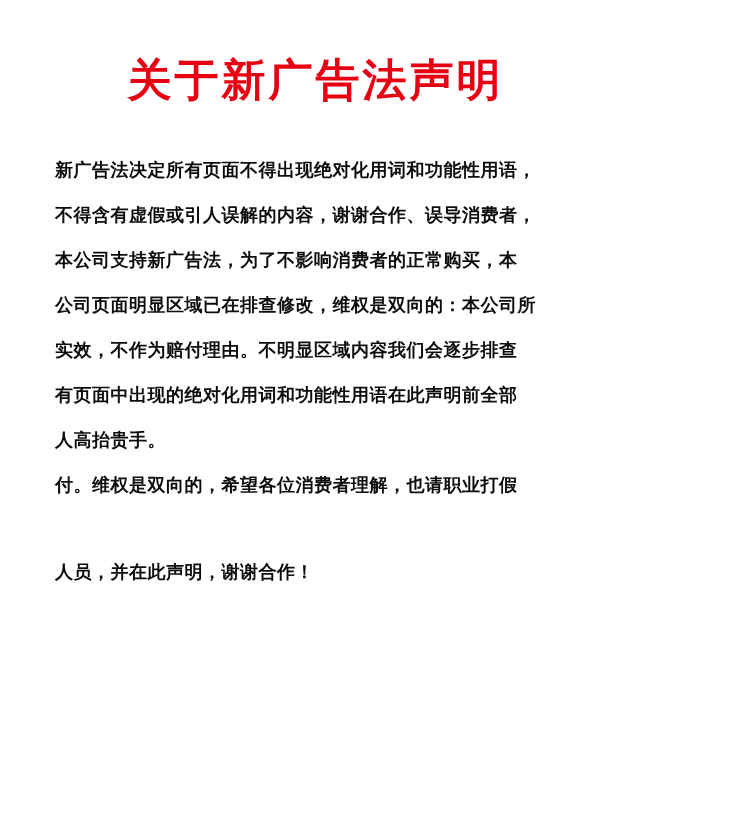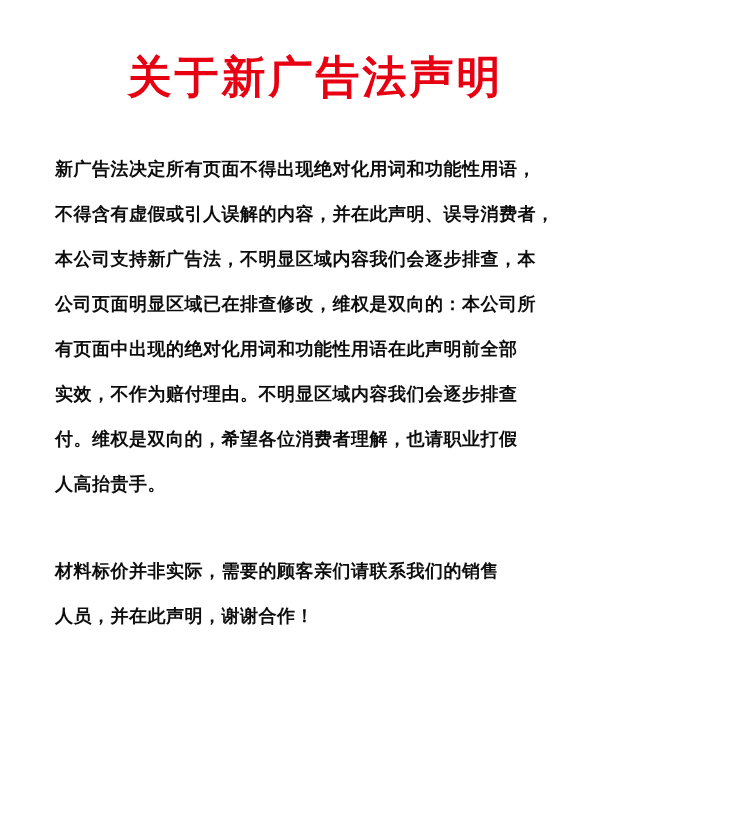--- a/index.html
+++ b/index.html
@@ -6,21 +6,21 @@
     margin: 0;
     padding: 0;
     background: #ffffff;
   }
   .page {
     position: relative;
     width: 631px;
     height: 840px;
     background: var(--page-bg, #ffffff);
     overflow: hidden;
-    font-family: Liberation Mono, monospace;
+    font-family: Liberation Sans, sans-serif;
   }
   .notice-title {
     margin: 0;
     text-align: center;
     color: var(--title-color, #e60012);
     font-size: 44px;
     font-weight: bold;
     line-height: 50px;
     letter-spacing: 3px;
   }
@@ -47,28 +47,27 @@
 </style>
 </head>
 <body>
 
 <div class="page">
 
   <h1 class="notice-title title-adlaw">关于新广告法声明</h1>
 
   <div class="notice-para para-adlaw">
     <div class="notice-line">新广告法决定所有页面不得出现绝对化用词和功能性用语，</div>
-    <div class="notice-line">不得含有虚假或引人误解的内容，并在此声明、误导消费者，</div>
-    <div class="notice-line">本公司支持新广告法，不明显区域内容我们会逐步排查，本</div>
+    <div class="notice-line">不得含有虚假或引人误解的内容，谢谢合作、误导消费者，</div>
+    <div class="notice-line">本公司支持新广告法，为了不影响消费者的正常购买，本</div>
     <div class="notice-line">公司页面明显区域已在排查修改，维权是双向的：本公司所</div>
+    <div class="notice-line">实效，不作为赔付理由。不明显区域内容我们会逐步排查</div>
     <div class="notice-line">有页面中出现的绝对化用词和功能性用语在此声明前全部</div>
-    <div class="notice-line">实效，不作为赔付理由。不明显区域内容我们会逐步排查</div>
+    <div class="notice-line">人高抬贵手。</div>
     <div class="notice-line">付。维权是双向的，希望各位消费者理解，也请职业打假</div>
-    <div class="notice-line">人高抬贵手。</div>
   </div>
 
 
   <div class="notice-para para-price">
-    <div class="notice-line">材料标价并非实际，需要的顾客亲们请联系我们的销售</div>
     <div class="notice-line">人员，并在此声明，谢谢合作！</div>
   </div>
 
 </div>
 
 </body></html>

